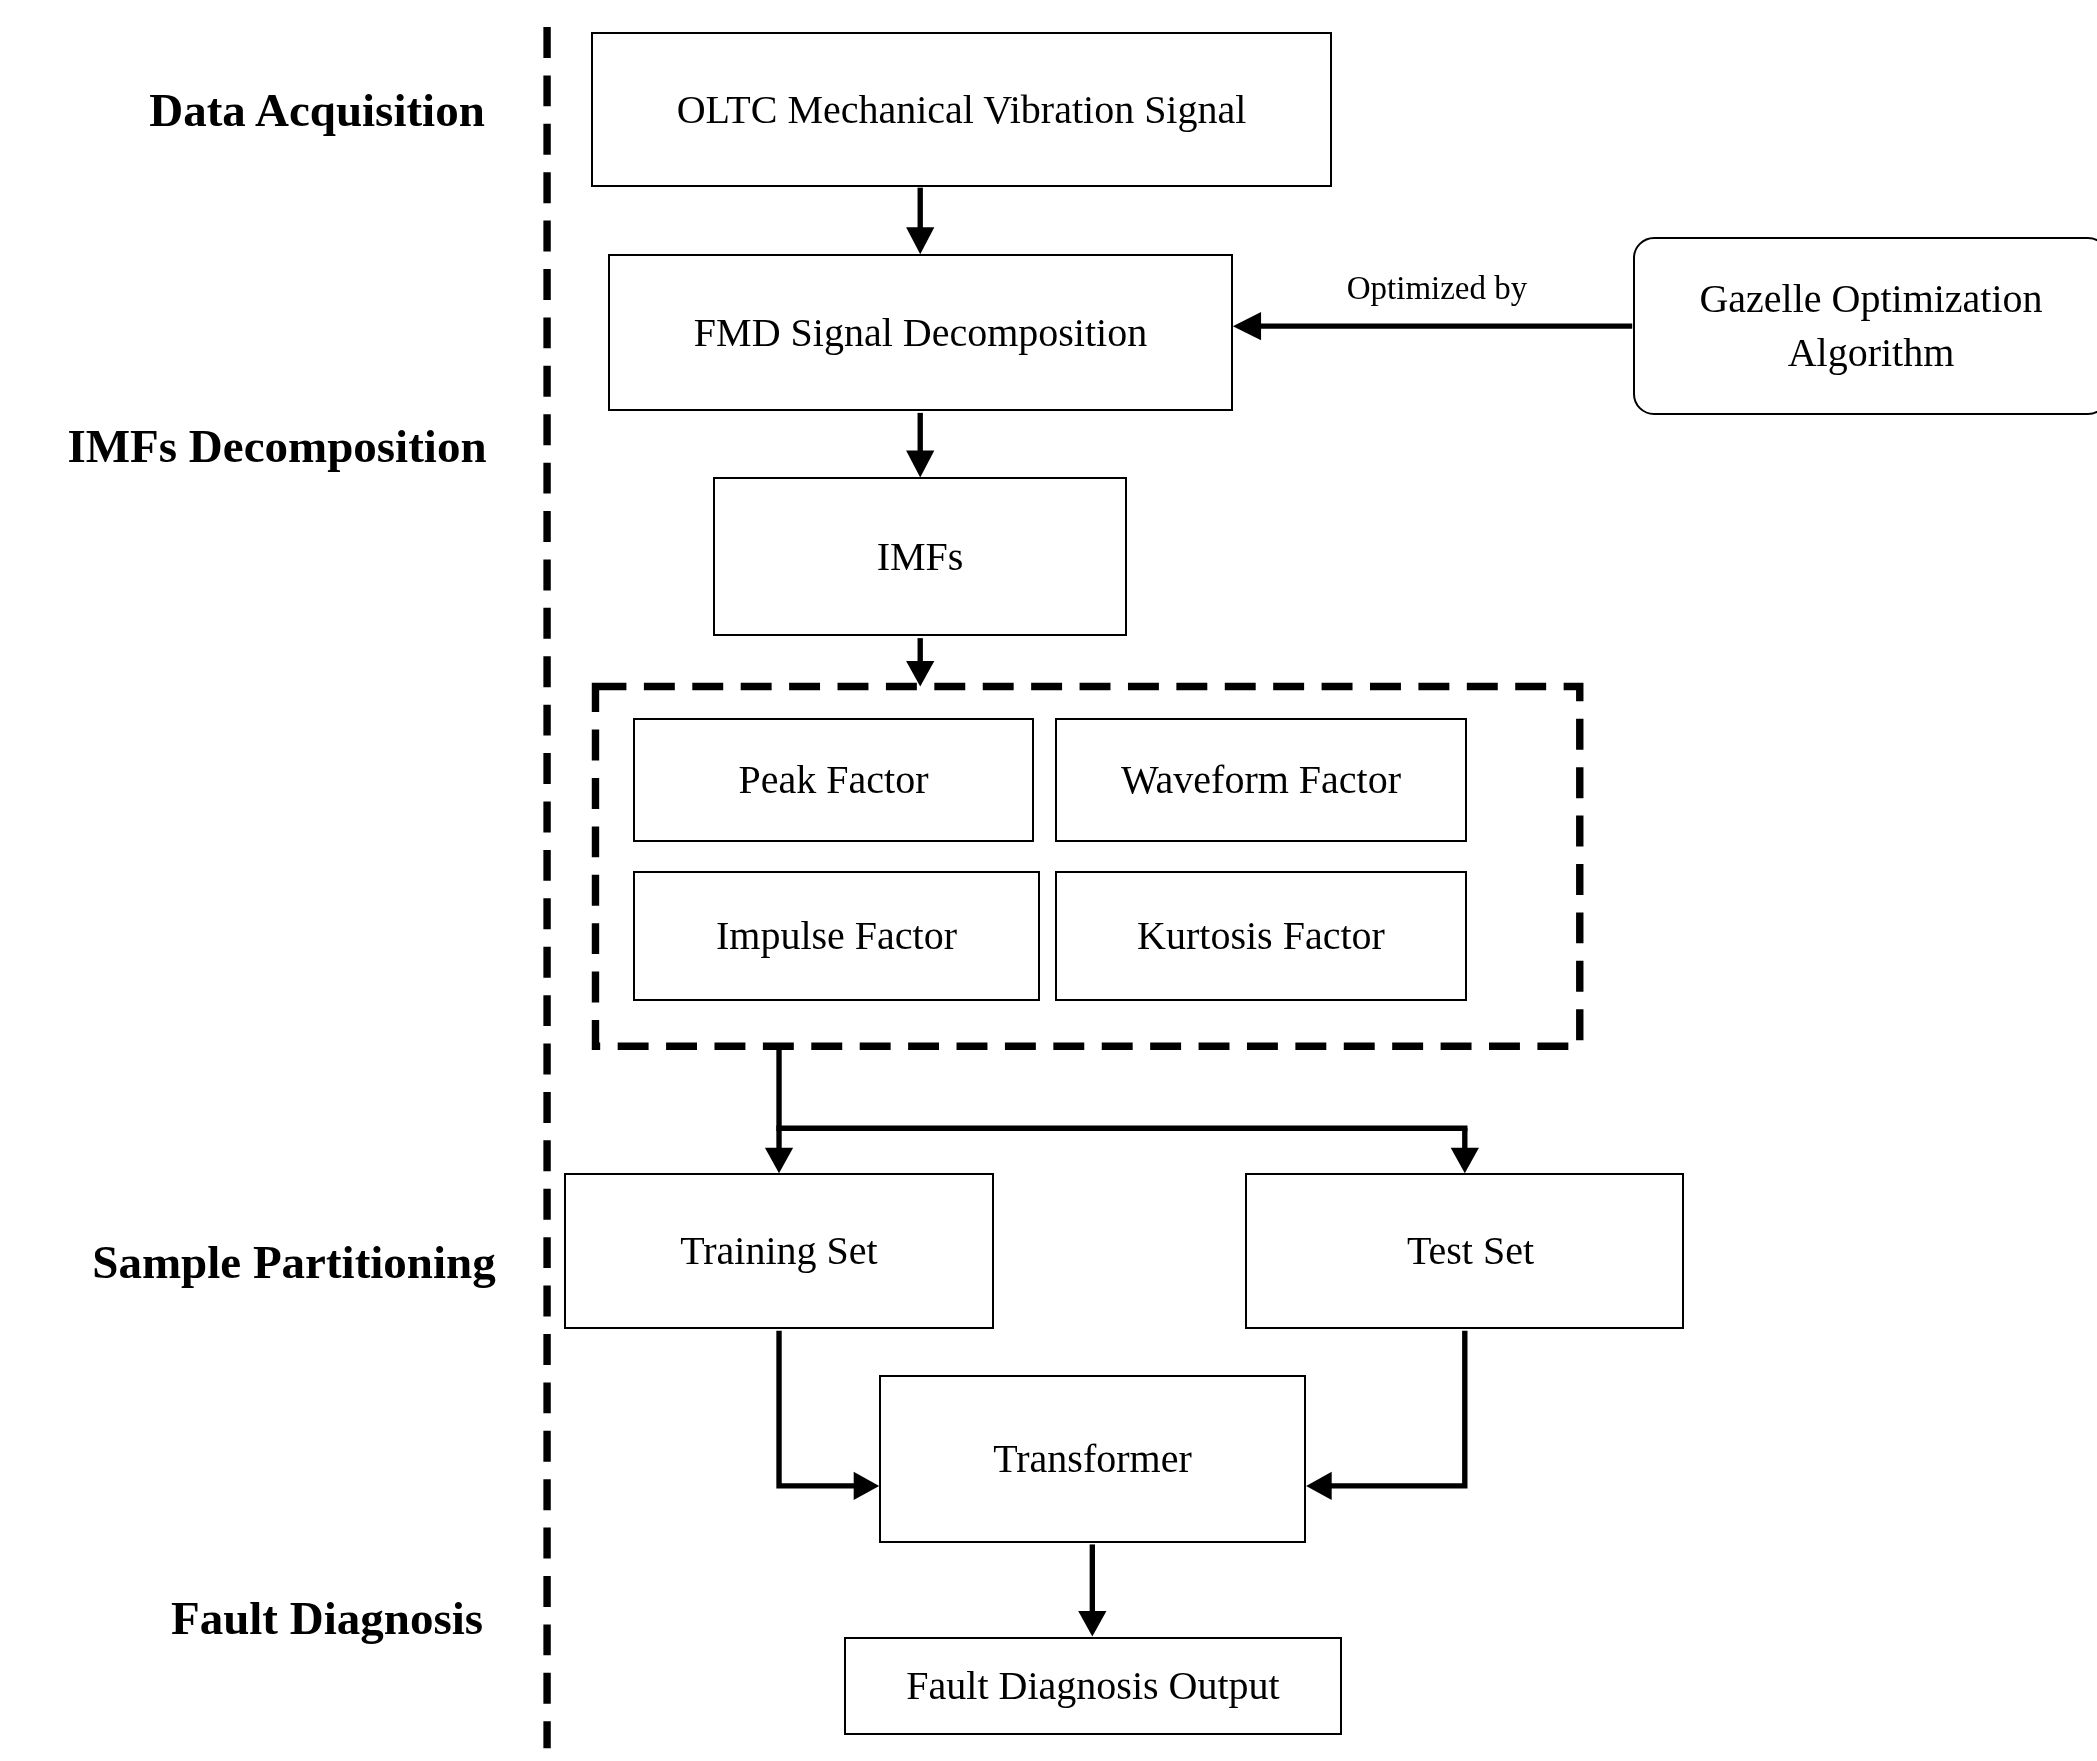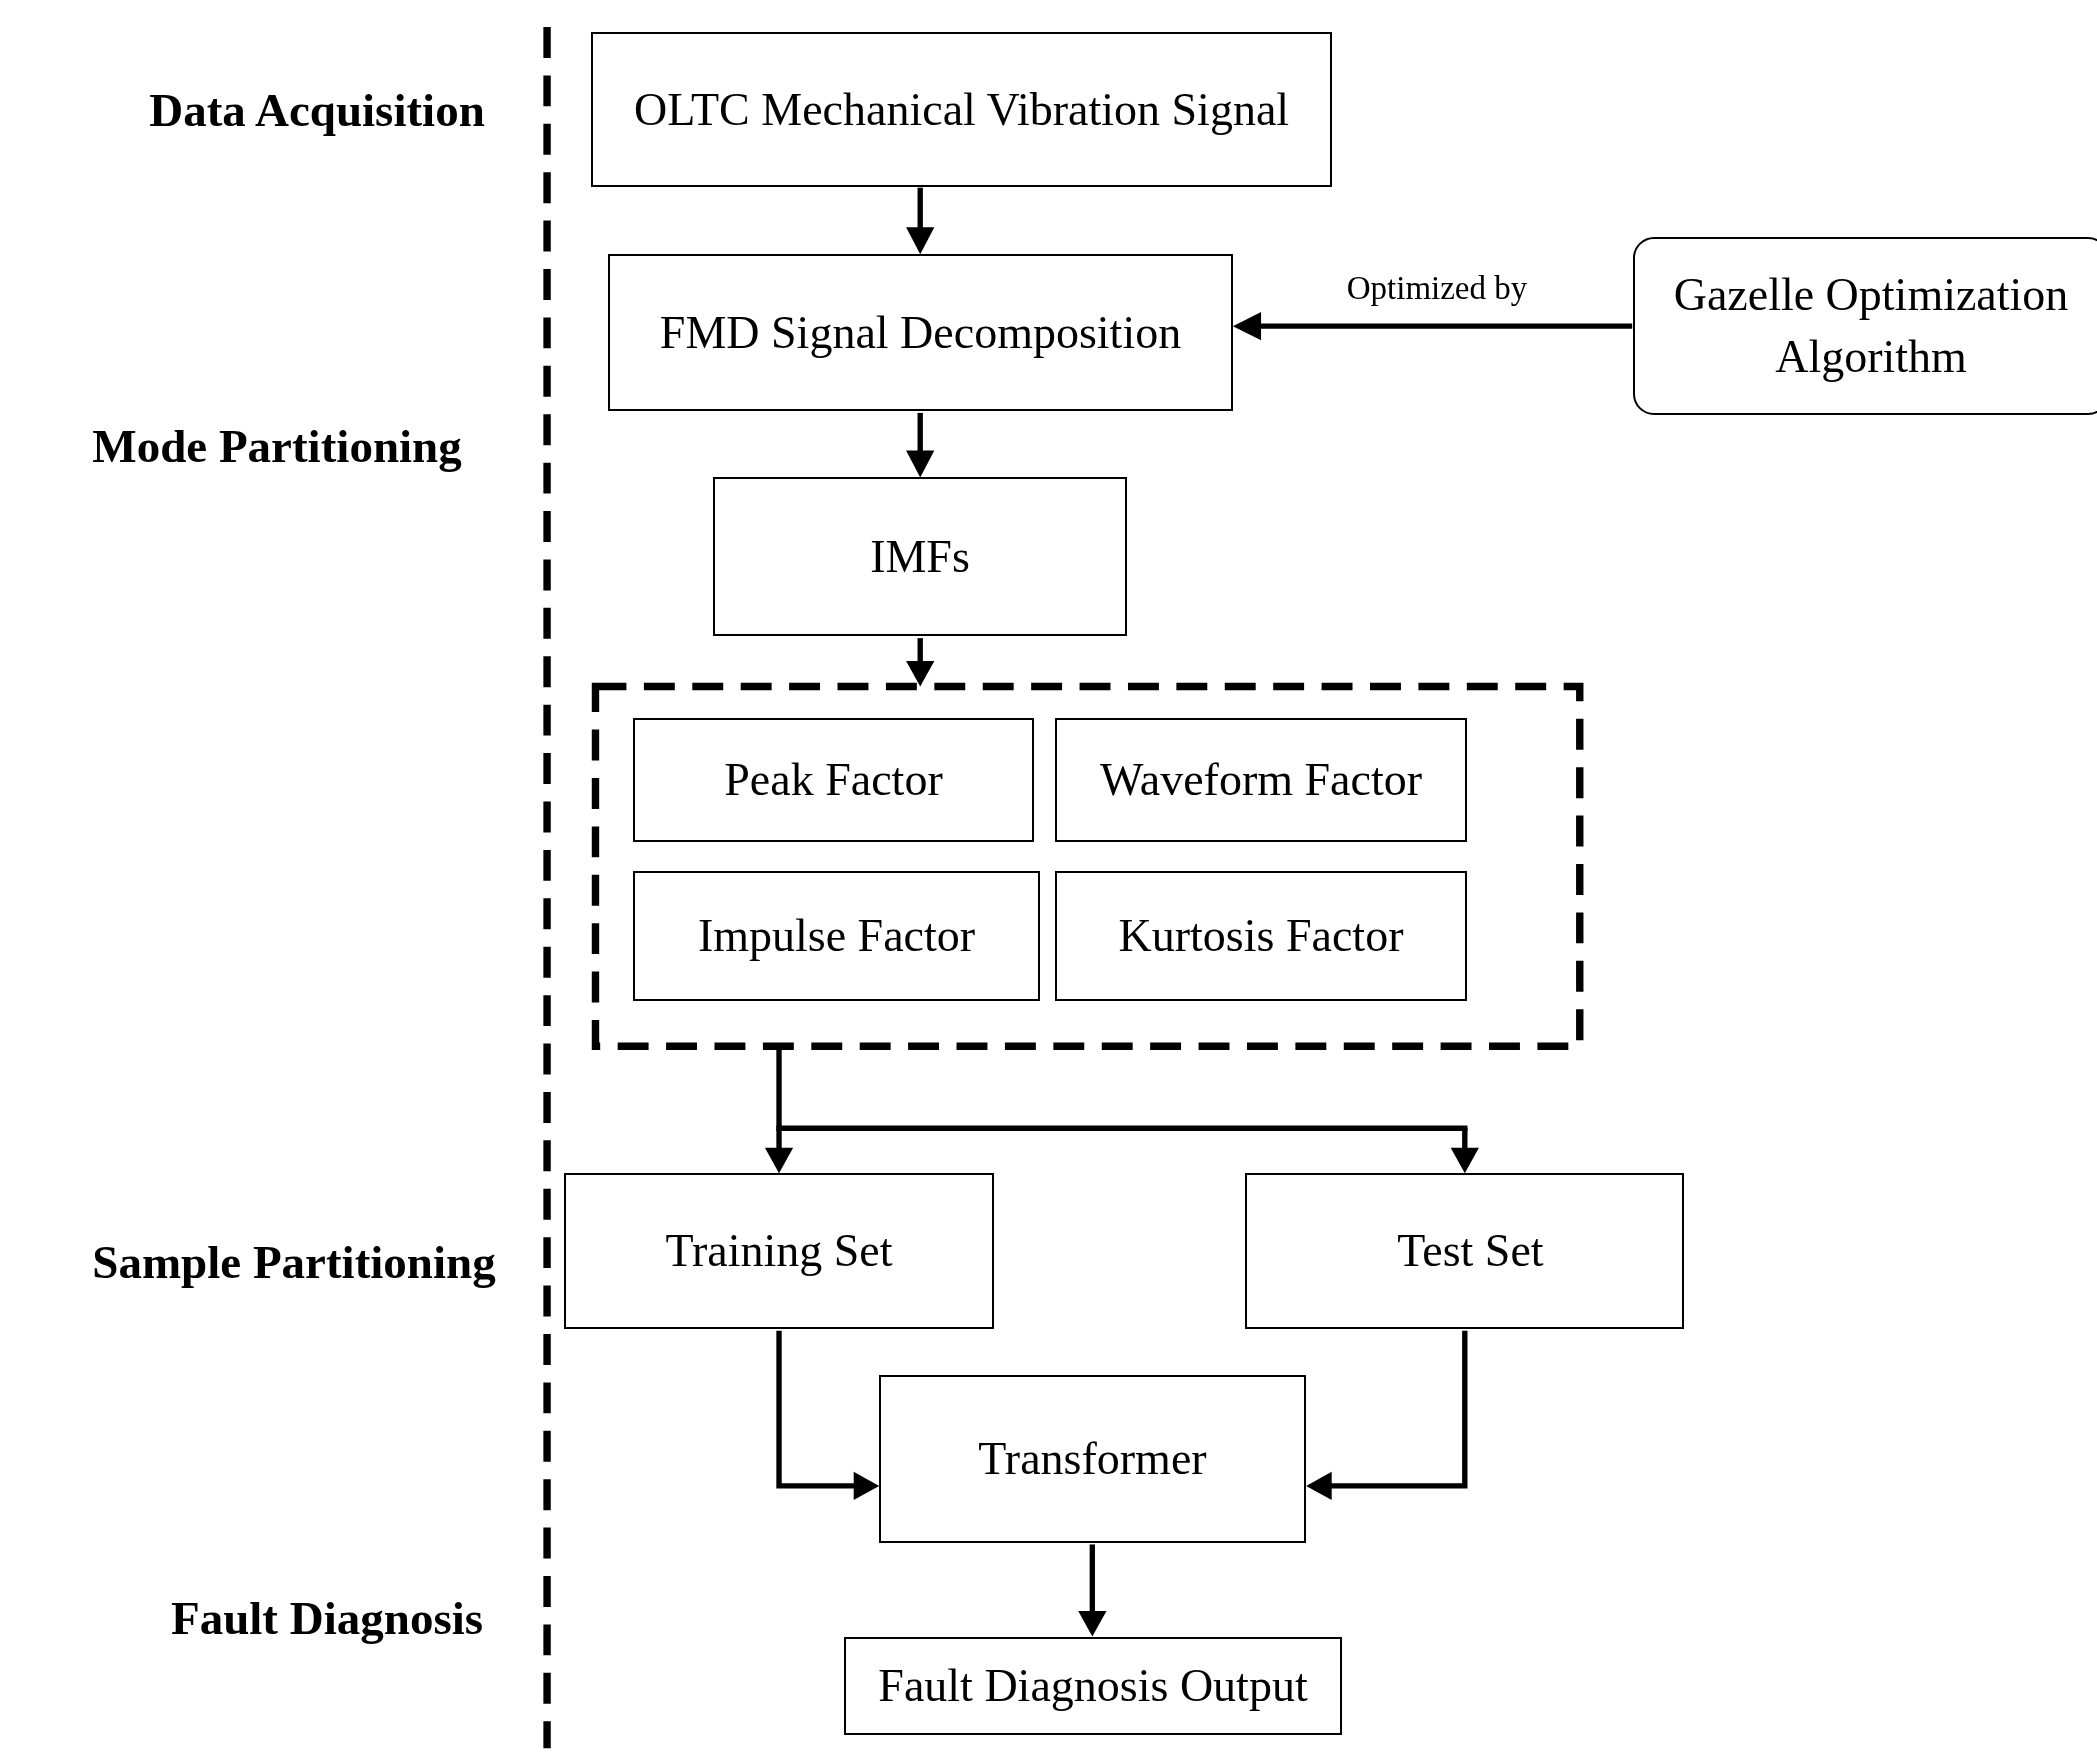--- a/index.html
+++ b/index.html
@@ -21,21 +21,21 @@
   }
   .node {
     position: absolute;
     box-sizing: border-box;
     border: 2.7px solid #000000;
     background: #ffffff;
     display: flex;
     align-items: center;
     justify-content: center;
     text-align: center;
-    font-size: 46px;
+    font-size: 40px;
     line-height: 1.25;
     z-index: 2;
     white-space: nowrap;
   }
   .stage-label {
     position: absolute;
     transform: translate(-50%, -50%);
     font-weight: bold;
     font-size: 47px;
     white-space: nowrap;
@@ -105,21 +105,21 @@
     <polygon points="1272,2210 1234,2189 1234,2231" fill="#000000"></polygon>
 
     <polyline points="2143,1979 2143,2210 1939,2210" fill="none" stroke="#000000" stroke-width="8"></polyline>
     <polygon points="1907,2210 1945,2189 1945,2231" fill="#000000"></polygon>
 
     <line x1="1589" y1="2297" x2="1589" y2="2398" stroke="#000000" stroke-width="8"></line>
     <polygon points="1589,2434 1568,2396 1610,2396" fill="#000000"></polygon>
   </svg>
 
   <div class="stage-label" id="label-data-acquisition">Data Acquisition</div>
-  <div class="stage-label" id="label-mode-decomp">Mode Partitioning</div>
+  <div class="stage-label" id="label-mode-decomp">IMFs Decomposition</div>
   <div class="stage-label" id="label-sample-partition">Sample Partitioning</div>
   <div class="stage-label" id="label-fault-diagnosis">Fault Diagnosis</div>
 
   <div class="node" id="node-oltc">OLTC Mechanical Vibration Signal</div>
   <div class="node" id="node-fmd">FMD Signal Decomposition</div>
 
   <div class="node two-line" id="node-gazelle">
     <div>
       <div>Gazelle Optimization</div>
       <div>Algorithm</div>

